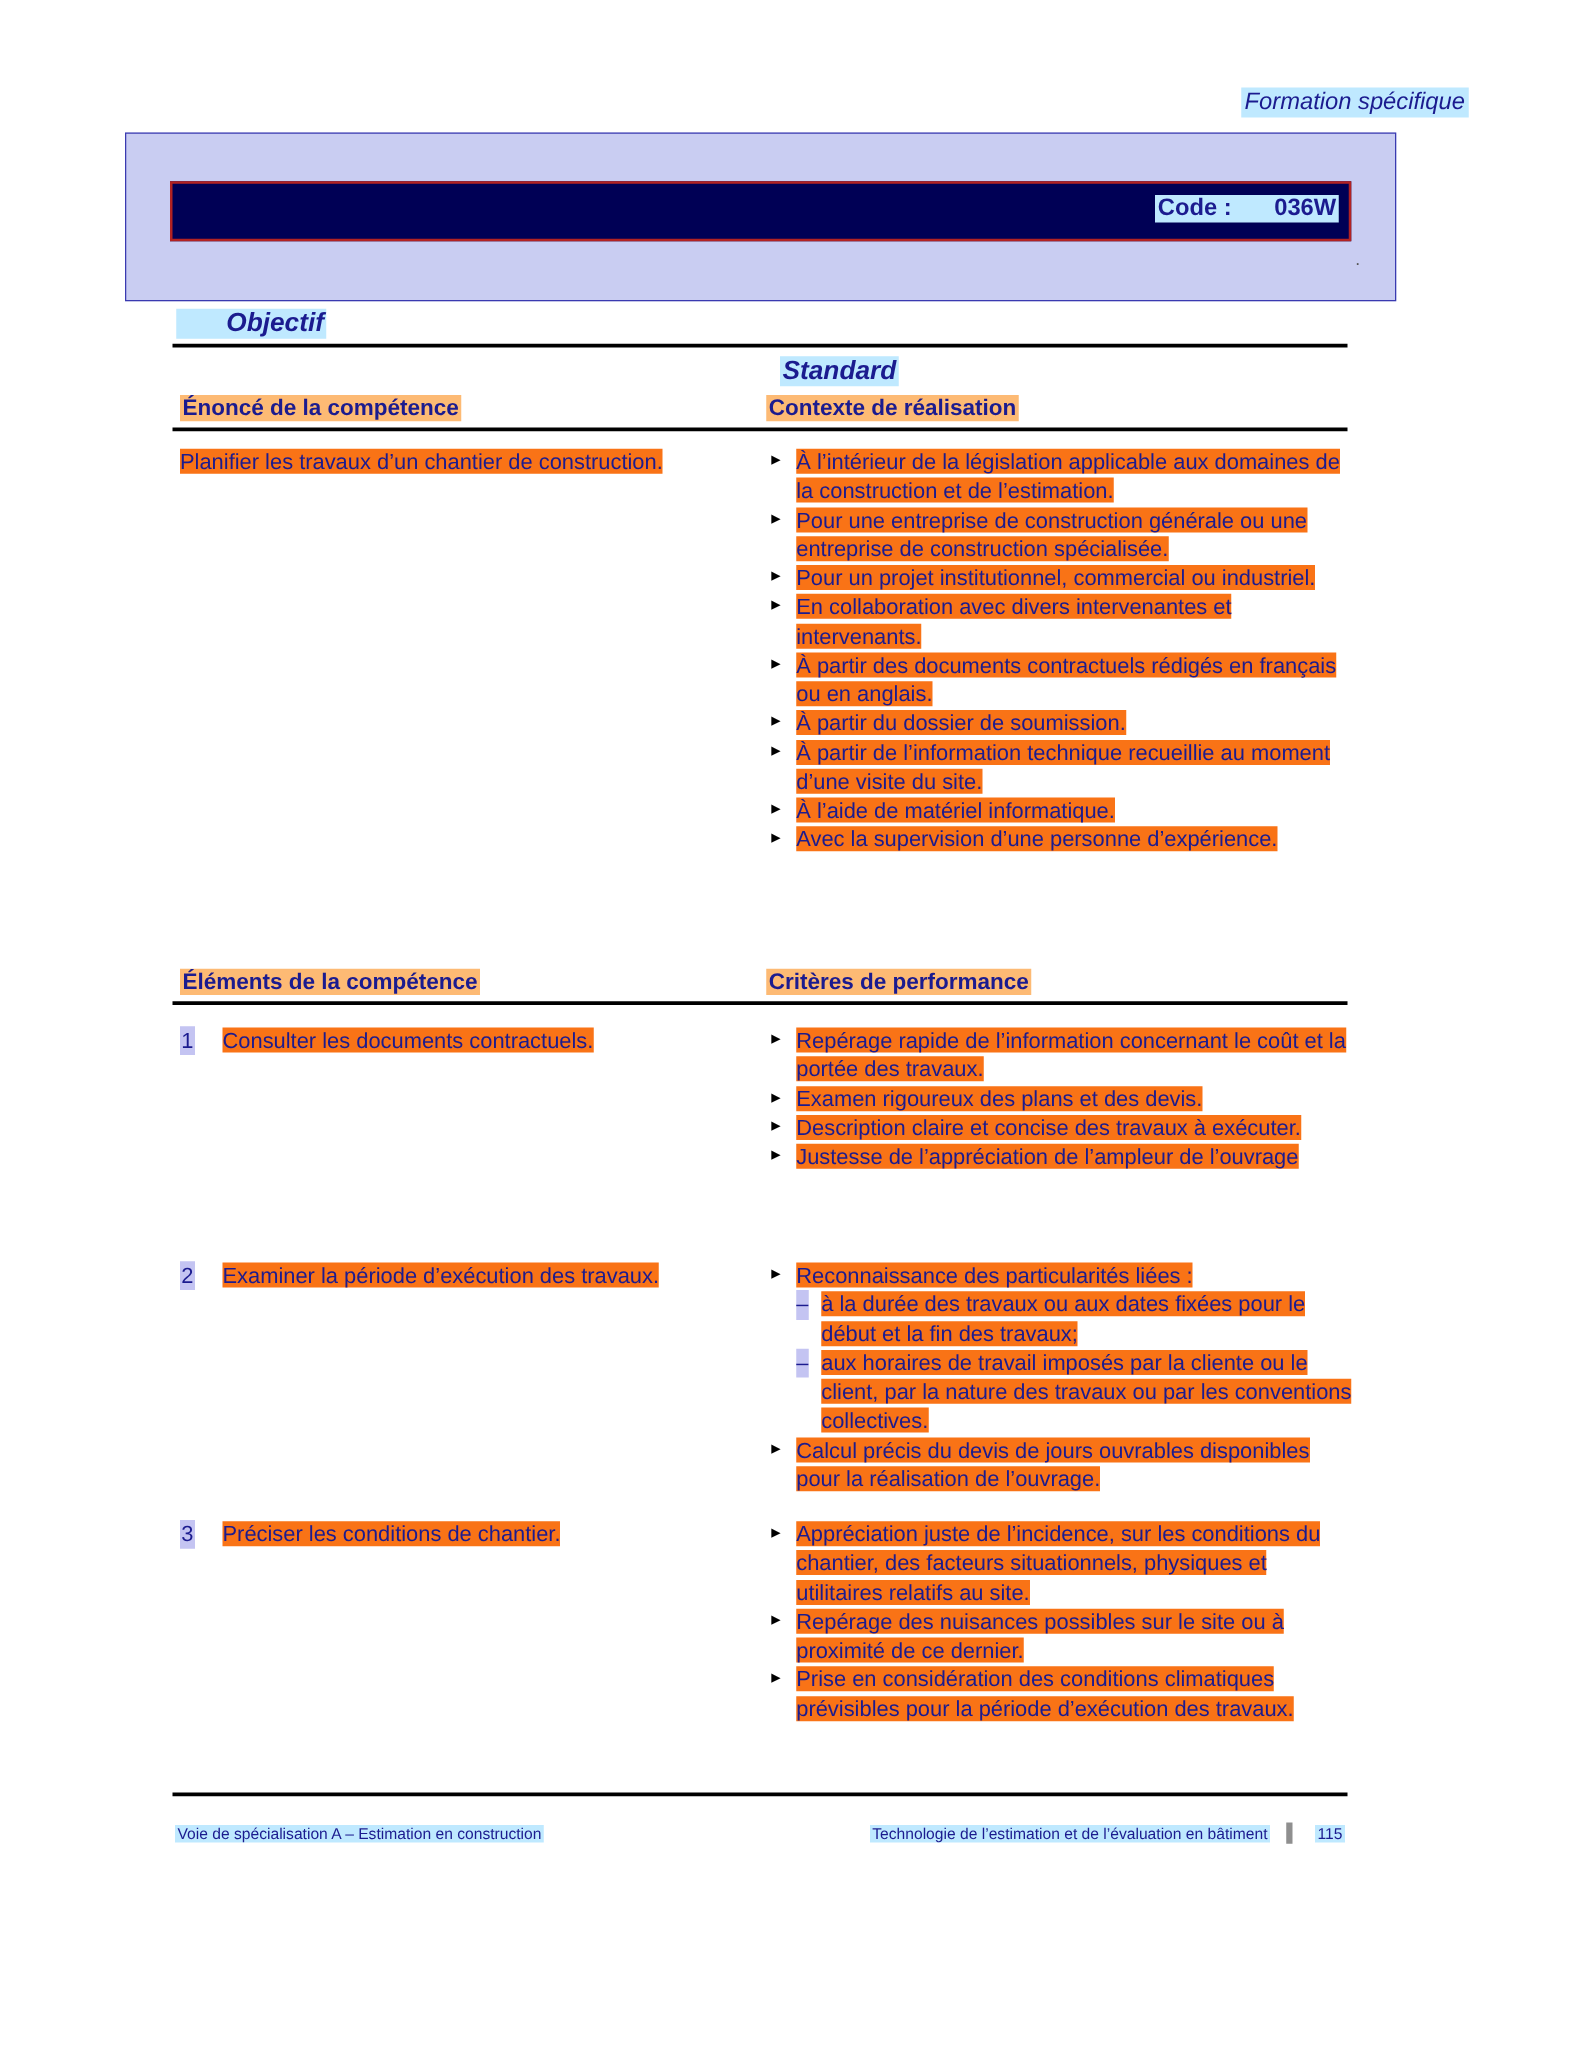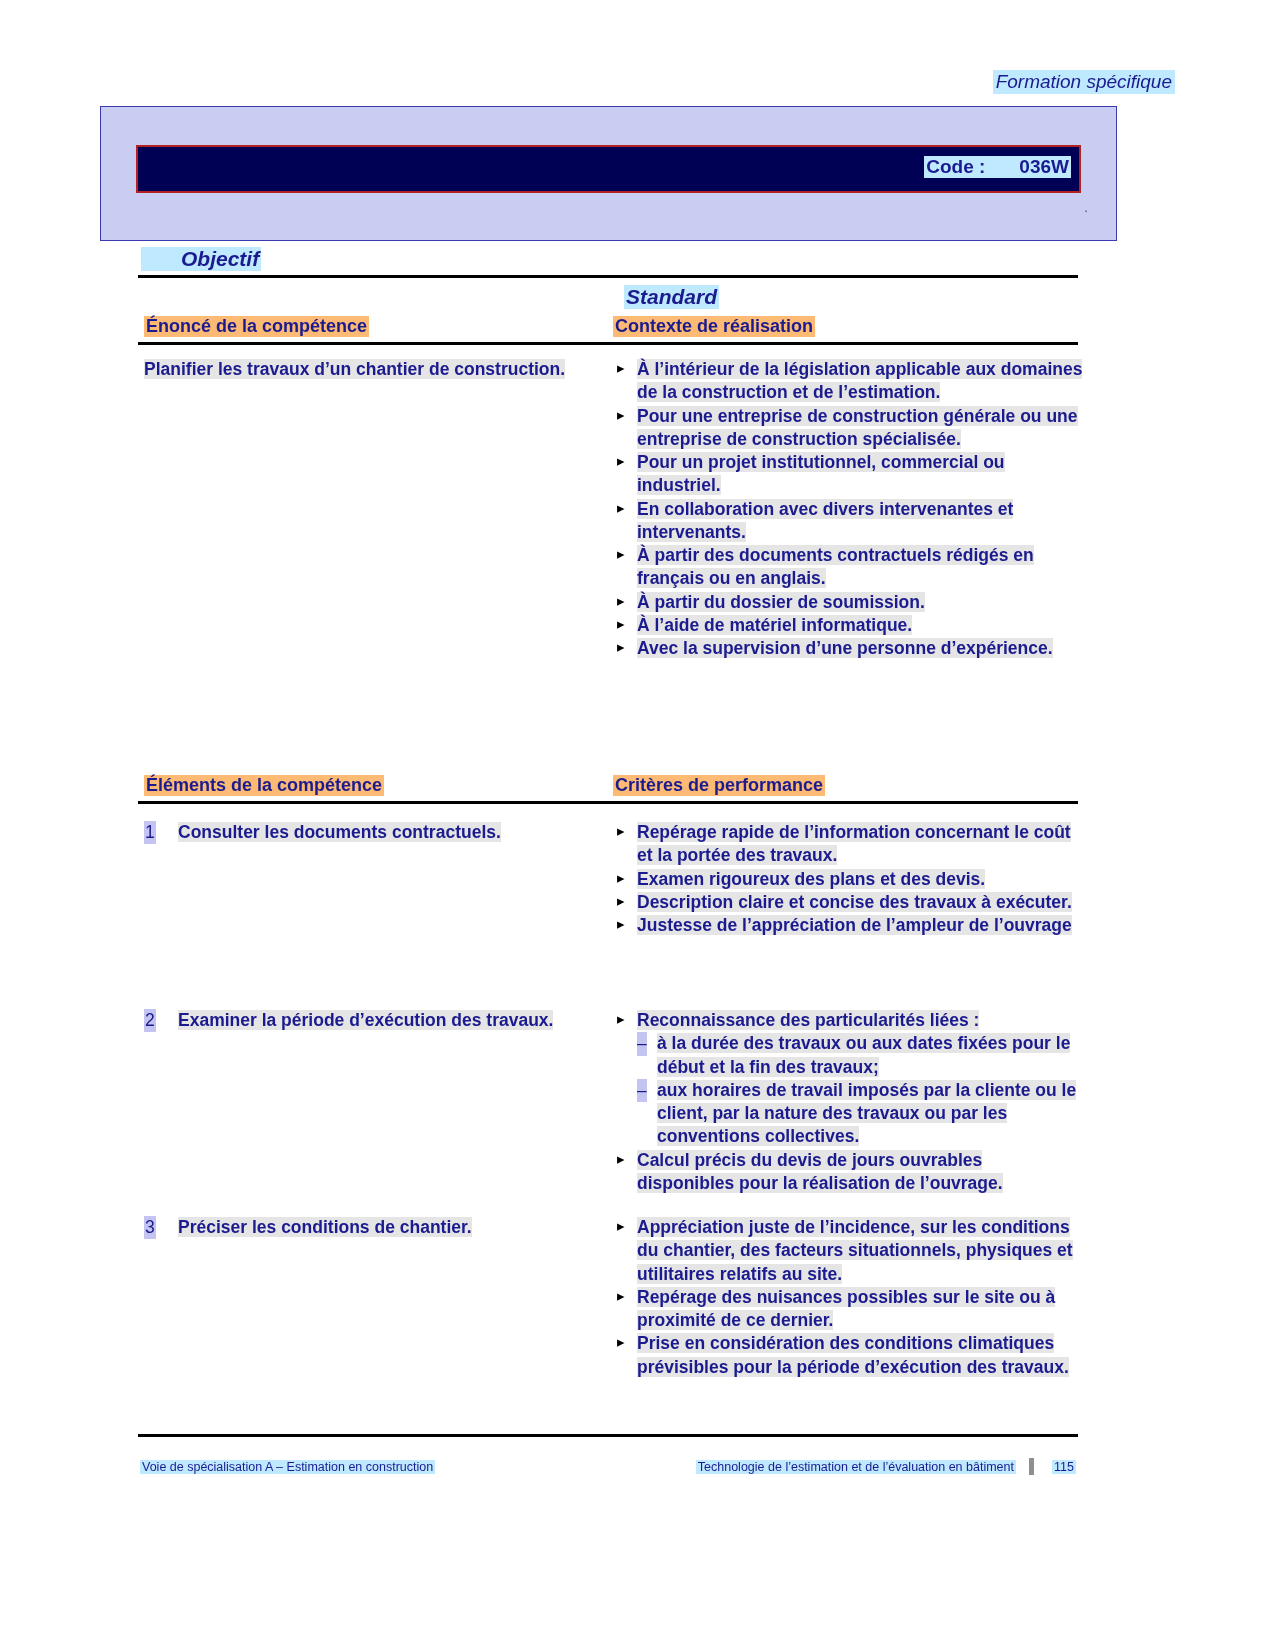--- a/index.html
+++ b/index.html
@@ -137,24 +137,23 @@
   .col-right {
     position: absolute;
     left: 613px;
     width: 470px;
   }
 
   .txt {
     font-size: 17.5px;
     line-height: 1.33;
     color: #1b1b8f;
-    background: #e5e5e5;
+    background: #f97316;
     display: inline;
     box-decoration-break: clone;
-    font-weight: bold;
     -webkit-box-decoration-break: clone;
   }
 
   ul.bullets {
     list-style: none;
     margin: 0;
     padding: 0;
   }
   ul.bullets > li {
     position: relative;
@@ -300,20 +299,21 @@
   </div>
 
   <div class="col-right blk-enonce-right">
     <ul class="bullets">
       <li><span class="txt">À l’intérieur de la législation applicable aux domaines de la construction et de l’estimation.</span></li>
       <li><span class="txt">Pour une entreprise de construction générale ou une entreprise de construction spécialisée.</span></li>
       <li><span class="txt">Pour un projet institutionnel, commercial ou industriel.</span></li>
       <li><span class="txt">En collaboration avec divers intervenantes et intervenants.</span></li>
       <li><span class="txt">À partir des documents contractuels rédigés en français ou en anglais.</span></li>
       <li><span class="txt">À partir du dossier de soumission.</span></li>
+      <li><span class="txt">À partir de l’information technique recueillie au moment d’une visite du site.</span></li>
       <li><span class="txt">À l’aide de matériel informatique.</span></li>
       <li><span class="txt">Avec la supervision d’une personne d’expérience.</span></li>
     </ul>
   </div>
 
   <div class="sec-head sec-elements">
     <span class="l">Éléments de la compétence</span>
     <span class="r">Critères de performance</span>
   </div>
 

